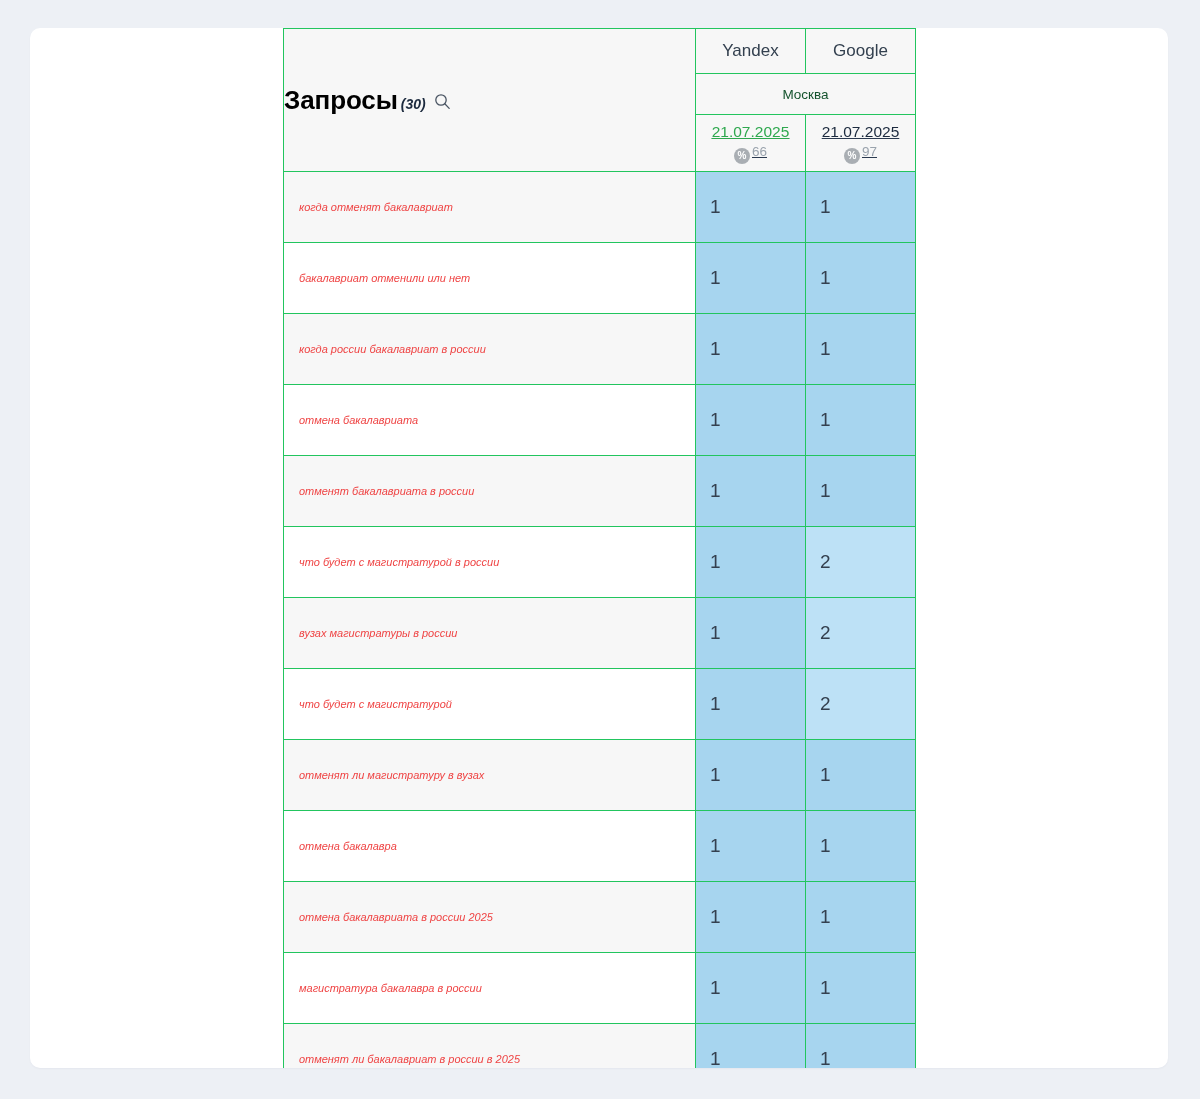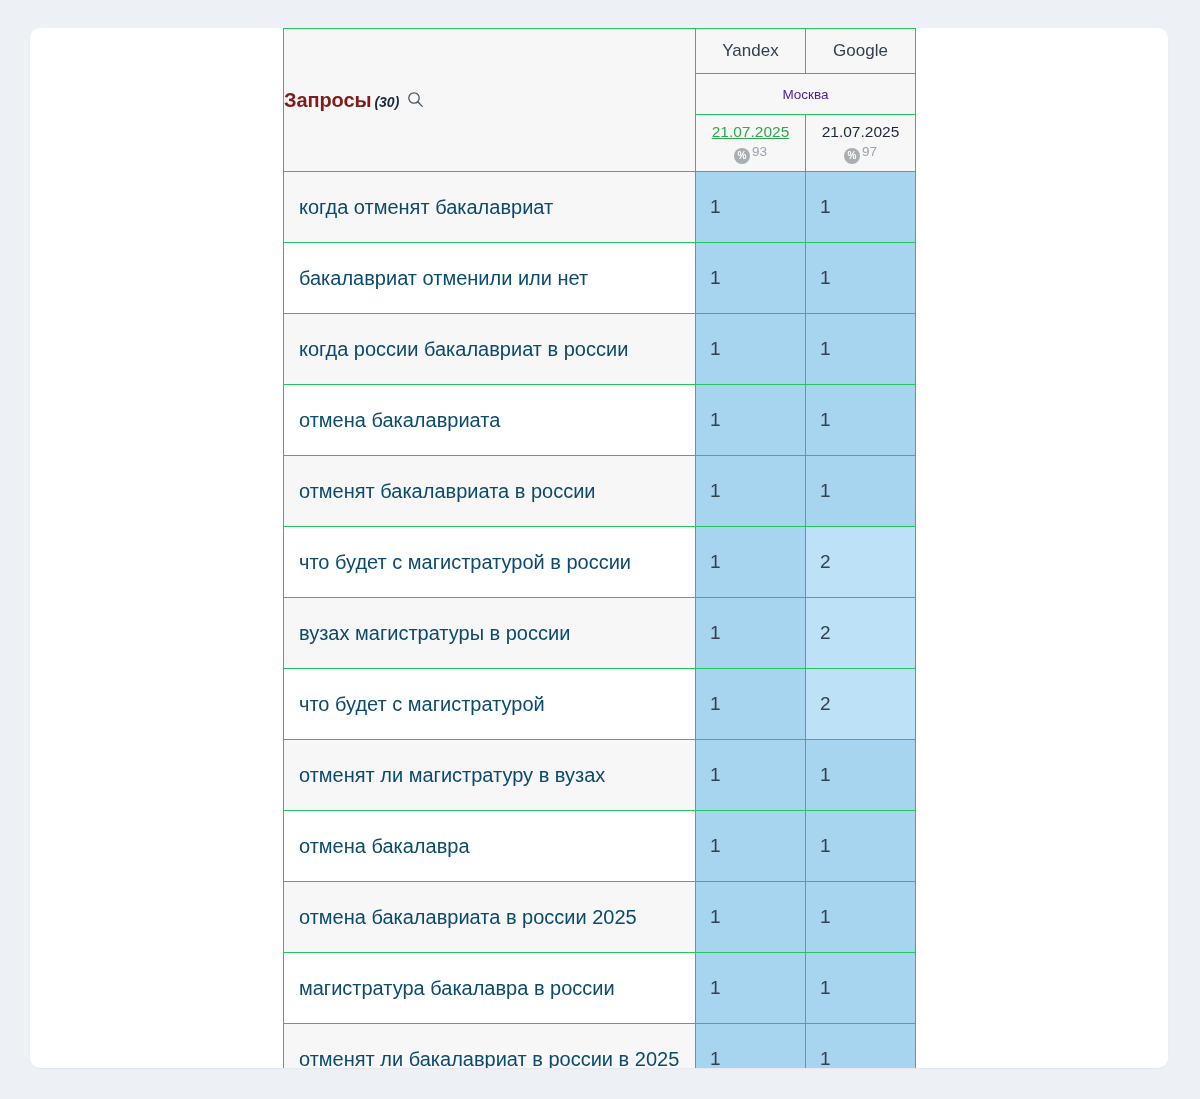--- a/index.html
+++ b/index.html
@@ -66,40 +66,41 @@
 
   .hdr-engine {
     height: 44px;
     font-size: 17px;
     color: #33404f;
   }
 
   .hdr-region {
     height: 40px;
     font-size: 13.5px;
-    color: #4c1d95;
+    color: #14532d;
   }
 
   .hdr-date {
     height: 56px;
     font-size: 15.5px;
     padding-top: 2px;
+    text-decoration: underline;
   }
 
   .hdr-query {
     background: #f7f7f7;
     text-align: left;
     padding-left: 15px;
     vertical-align: middle;
   }
 
   .query-title {
-    font-size: 20px;
+    font-size: 26px;
     font-weight: bold;
-    color: #7f1d1d;
+    color: #000000;
     letter-spacing: -0.1px;
   }
   .query-count {
     font-size: 14px;
     font-weight: bold;
     color: #1c2a3e;
     margin-left: 3px;
     font-style: italic;
   }
   .search-icon {
@@ -147,24 +148,25 @@
   }
   .pct-num { color: #9aa3ad; }
 
   
   .rank-table tbody tr.row-odd  td { background: #f7f7f7; }
   .rank-table tbody tr.row-even td { background: #ffffff; }
 
   td.query-cell {
     padding: 8px 14px 8px 15px;
     height: 54px;
-    font-size: 20px;
+    font-size: 11px;
     line-height: 17px;
-    color: #0c4a6e;
+    color: #ef4444;
     text-align: left;
+    font-style: italic;
   }
 
   td.val-cell {
     text-align: left;
     padding-left: 14px;
     font-size: 19px;
     color: #34404f;
     height: 54px;
   }
   td.val-cell.v-1 { background: #a7d5ef !important; }
@@ -193,21 +195,21 @@
           </th>
           <th class="hdr hdr-engine">Yandex</th>
           <th class="hdr hdr-engine">Google</th>
         </tr>
         <tr>
           <th class="hdr hdr-region" colspan="2">Москва</th>
         </tr>
         <tr>
           <th class="hdr hdr-date">
             <span class="date-line date-link">21.07.2025</span>
-            <span class="pct-line"><span class="pct-badge">%</span><span class="pct-num">93</span></span>
+            <span class="pct-line"><span class="pct-badge">%</span><span class="pct-num">66</span></span>
           </th>
           <th class="hdr hdr-date">
             <span class="date-line date-plain">21.07.2025</span>
             <span class="pct-line"><span class="pct-badge">%</span><span class="pct-num">97</span></span>
           </th>
         </tr>
       </thead>
 
       <tbody id="tbody">
           <tr class="row-odd">

